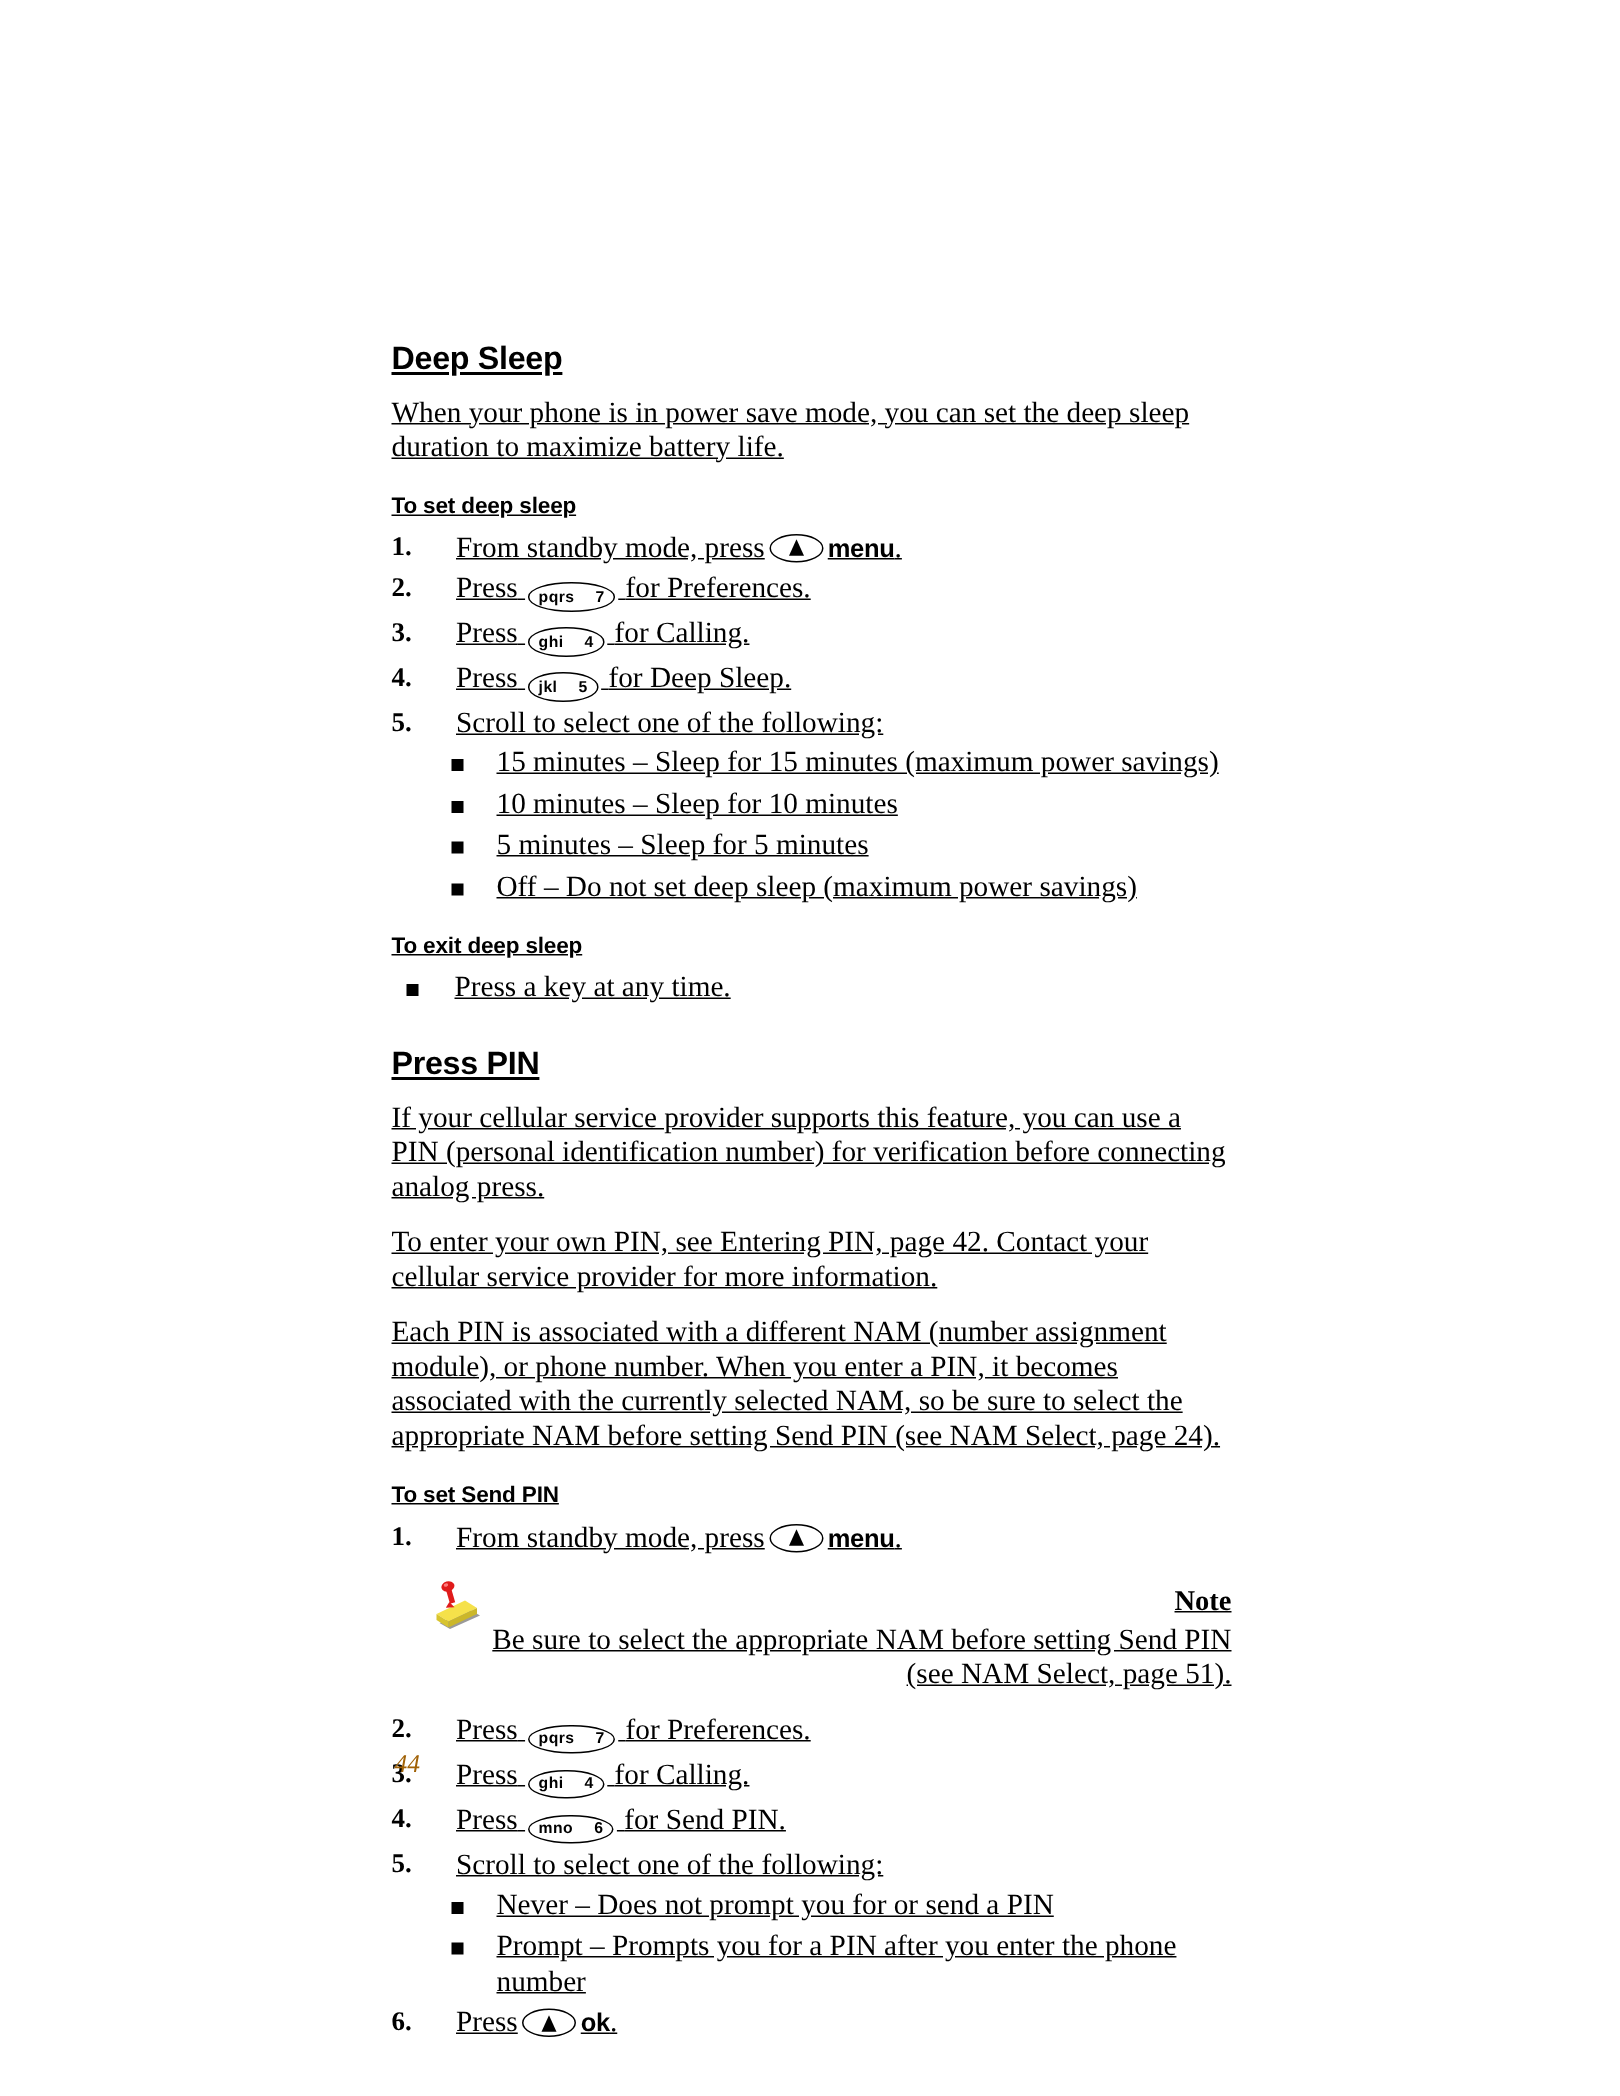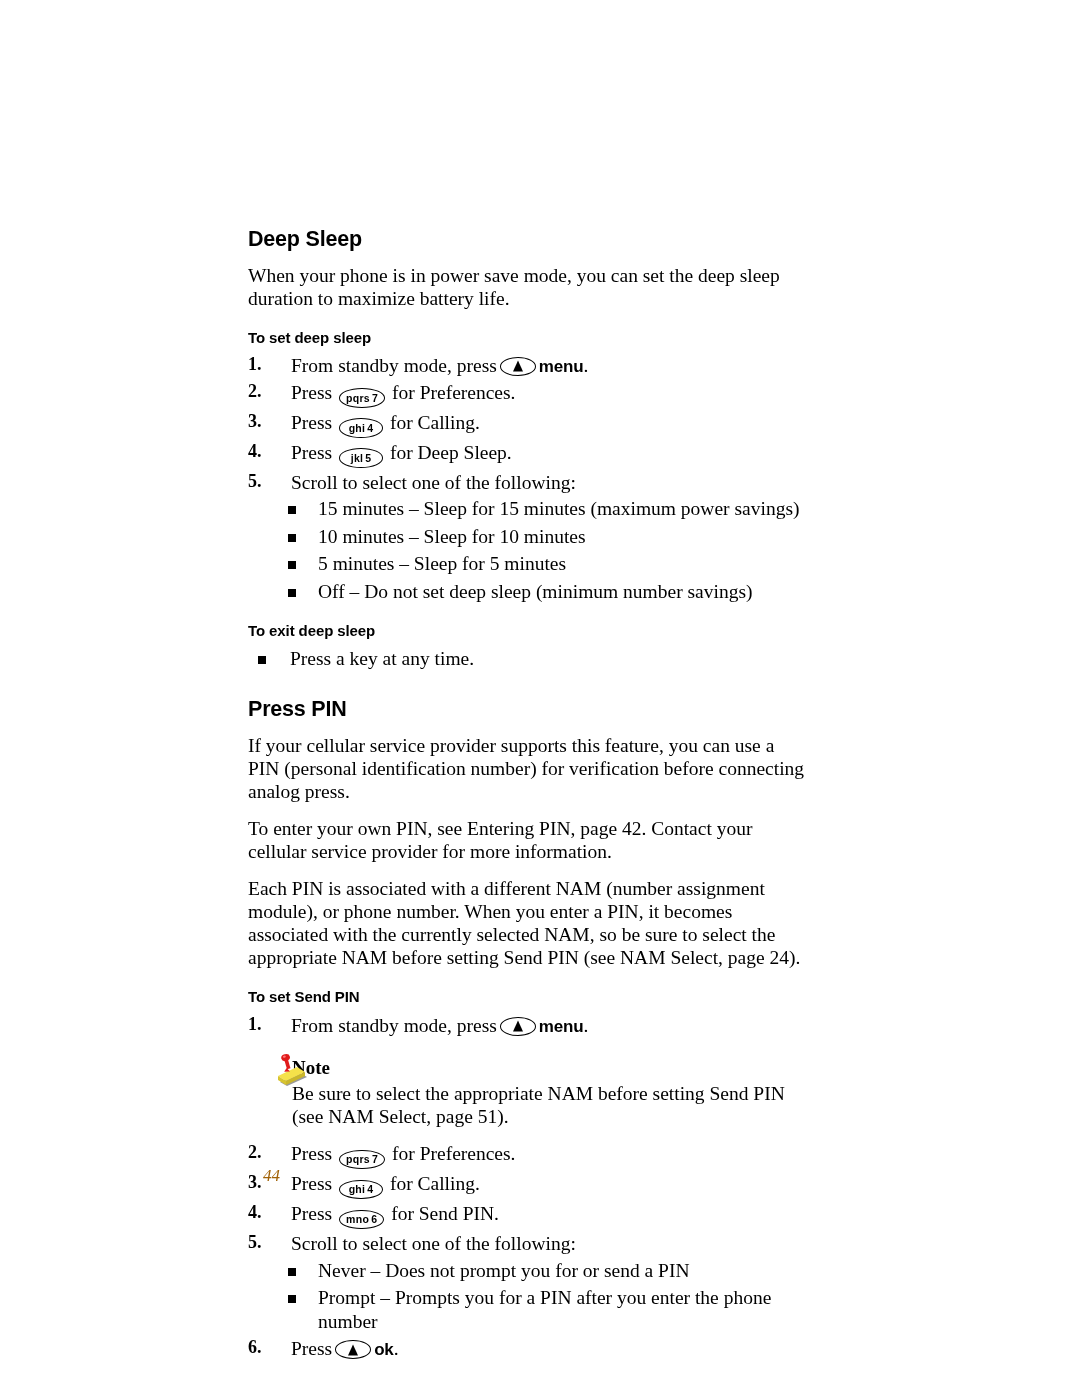--- a/index.html
+++ b/index.html
@@ -11,23 +11,24 @@
     position: relative;
     width: 1080px;
     height: 1397px;
     background: #ffffff;
     overflow: hidden;
     font-family: "Liberation Serif", "DejaVu Serif", serif;
     color: #000000;
   }
   .content {
     position: absolute;
-    left: 248px;
+    left: 261px;
     top: 228px;
     width: 560px;
+    text-decoration: underline;
   }
 
   
   .h1 {
     font-family: "Liberation Sans", "DejaVu Sans", sans-serif;
     font-weight: bold;
     font-size: 21.5px;
     letter-spacing: -0.2px;
     line-height: 1.1;
     margin: 0 0 12px 0;
@@ -118,21 +119,21 @@
     font-weight: bold;
     font-size: 10.5px;
     line-height: 1;
     padding: 3.5px 6px 3.5px 6px;
     letter-spacing: 0.3px;
     white-space: nowrap;
     margin: 0 2px;
     text-align: center;
     min-width: 30px;
   }
-  .key .kl { margin-right: 2px; }
+  .key .kl { margin-right: 14px; }
 
   
   .key-nav {
     display: inline-block;
     position: relative;
     vertical-align: -4px;
     width: 34px;
     height: 17px;
     border: 1.6px solid #000;
     border-radius: 50%;
@@ -155,20 +156,21 @@
     font-weight: bold;
     font-size: 17px;
     letter-spacing: -0.2px;
   }
 
   
   .note-block {
     position: relative;
     margin: 21px 0 14px 0;
     padding-left: 44px;
+    text-align: right;
   }
   .note-icon {
     position: absolute;
     left: 26px;
     top: -4px;
     width: 34px;
     height: 34px;
   }
   .note-title {
     font-family: "Liberation Serif", "DejaVu Serif", serif;
@@ -241,21 +243,21 @@
       <li class="bullet">
         <span class="sq"></span>
         <span>10 minutes – Sleep for 10 minutes</span>
       </li>
       <li class="bullet">
         <span class="sq"></span>
         <span>5 minutes – Sleep for 5 minutes</span>
       </li>
       <li class="bullet">
         <span class="sq"></span>
-        <span>Off – Do not set deep sleep (minimum number savings)</span>
+        <span>Off – Do not set deep sleep (maximum power savings)</span>
       </li>
     </ul>
 
     <h2 class="h2">To exit deep sleep</h2>
 
     <ul class="bullets">
       <li class="bullet flush">
         <span class="sq"></span>
         <span>Press a key at any time.</span>
       </li>

